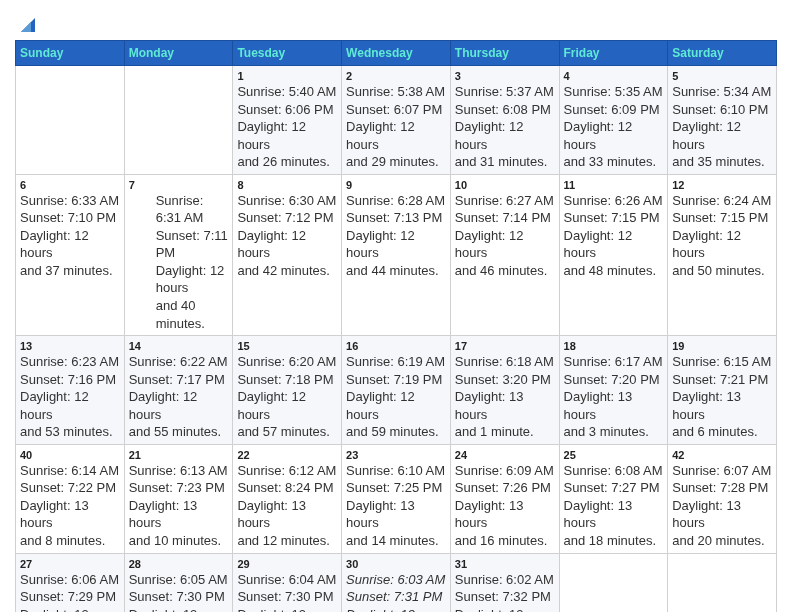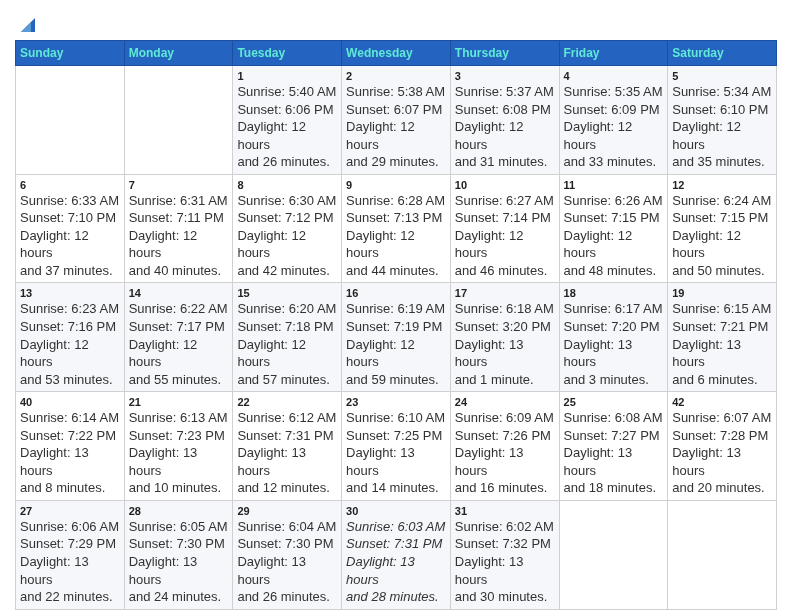--- a/index.html
+++ b/index.html
@@ -178,21 +178,21 @@
         <tr>
           <td>
             <span class="day-num">6</span>
             <div class="day-info" style="white-space: pre-line;">Sunrise: 6:33 AM
 Sunset: 7:10 PM
 Daylight: 12 hours
 and 37 minutes.</div>
           </td>
           <td>
             <span class="day-num">7</span>
-            <div class="day-info" style="white-space: pre-line;">Sunrise: 6:31 AM
+            <div class="day-info" style="white-space: pre-line; margin-left: 27px;">Sunrise: 6:31 AM
 Sunset: 7:11 PM
 Daylight: 12 hours
 and 40 minutes.</div>
           </td>
           <td>
             <span class="day-num">8</span>
             <div class="day-info" style="white-space: pre-line;">Sunrise: 6:30 AM
 Sunset: 7:12 PM
 Daylight: 12 hours
 and 42 minutes.</div>
@@ -288,21 +288,21 @@
           <td>
             <span class="day-num">21</span>
             <div class="day-info" style="white-space: pre-line;">Sunrise: 6:13 AM
 Sunset: 7:23 PM
 Daylight: 13 hours
 and 10 minutes.</div>
           </td>
           <td>
             <span class="day-num">22</span>
             <div class="day-info" style="white-space: pre-line;">Sunrise: 6:12 AM
-Sunset: 7:31 PM
+Sunset: 8:24 PM
 Daylight: 13 hours
 and 12 minutes.</div>
           </td>
           <td>
             <span class="day-num">23</span>
             <div class="day-info" style="white-space: pre-line;">Sunrise: 6:10 AM
 Sunset: 7:25 PM
 Daylight: 13 hours
 and 14 minutes.</div>
           </td>

